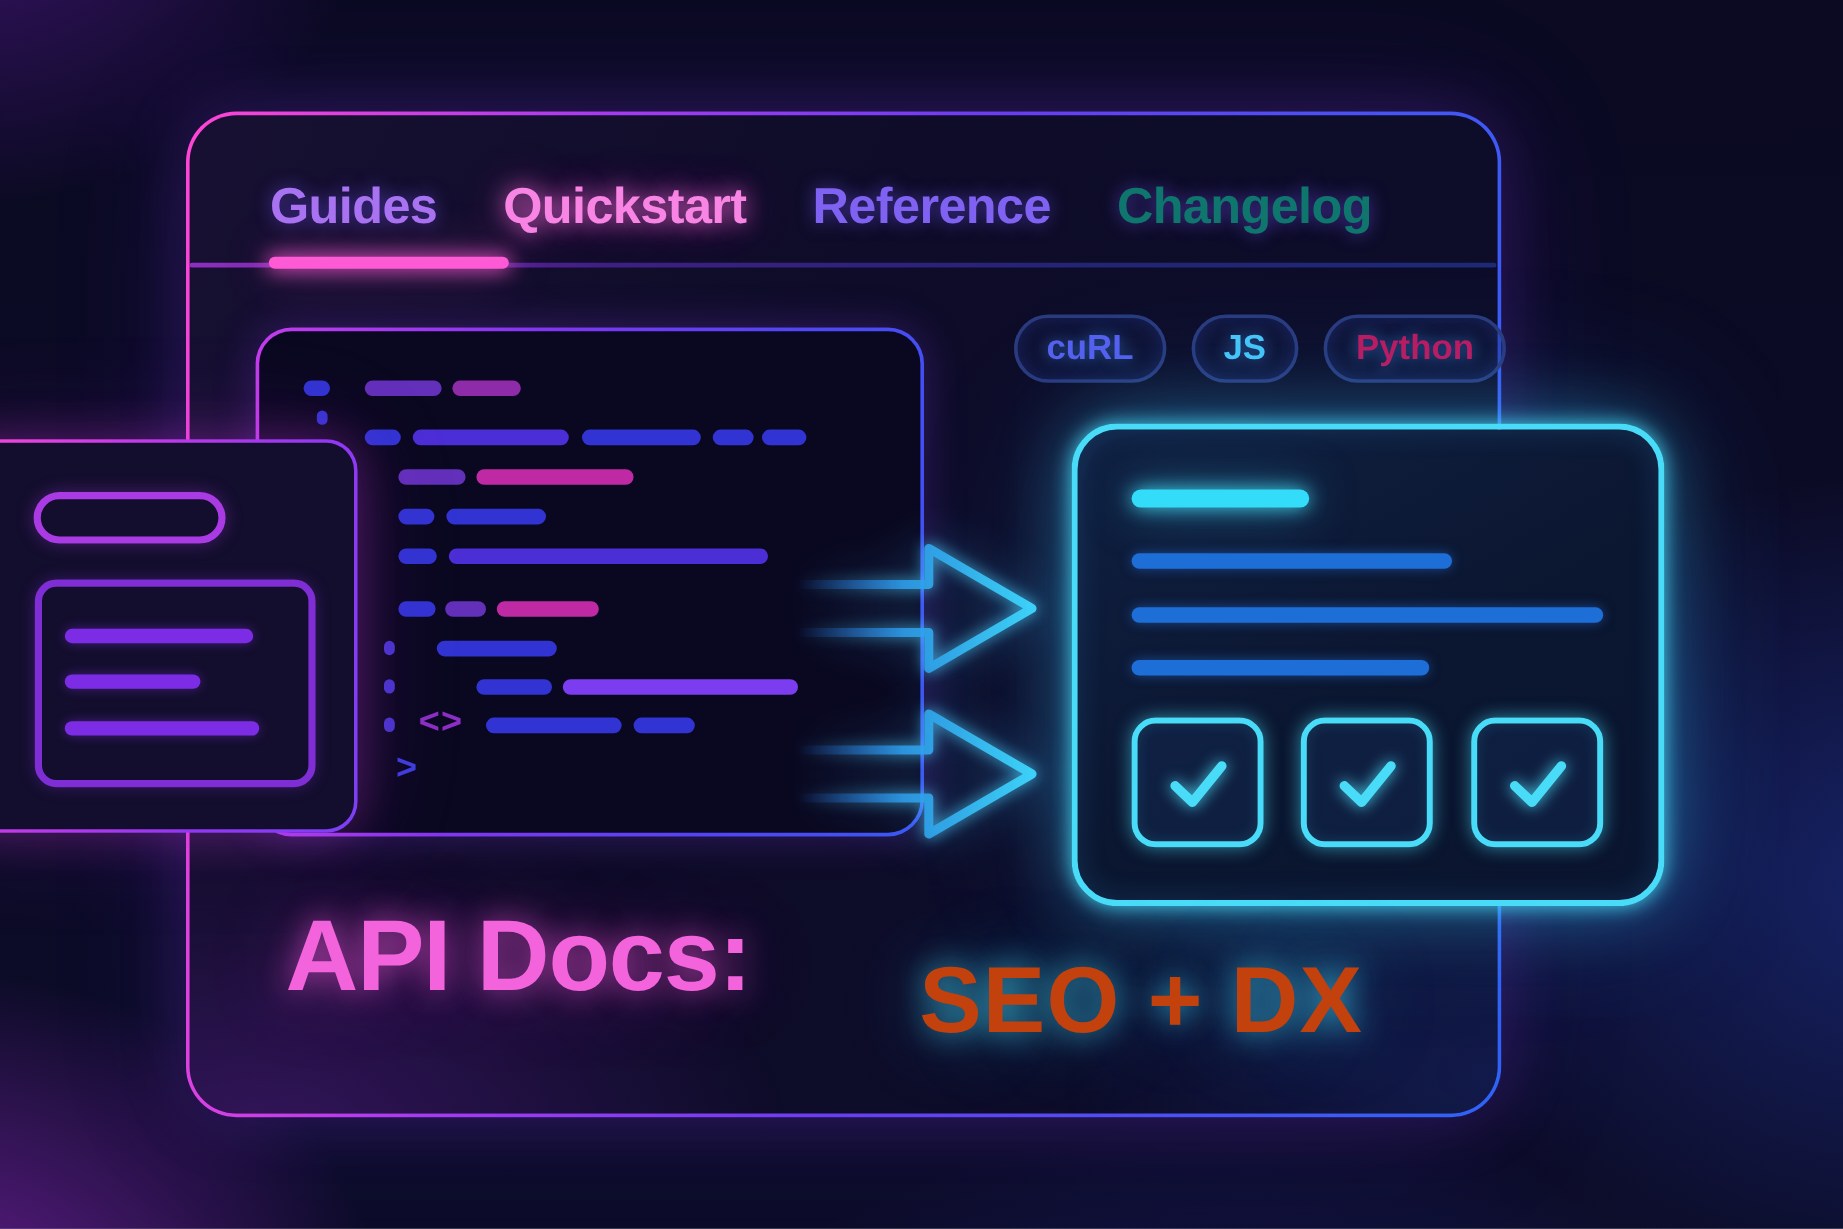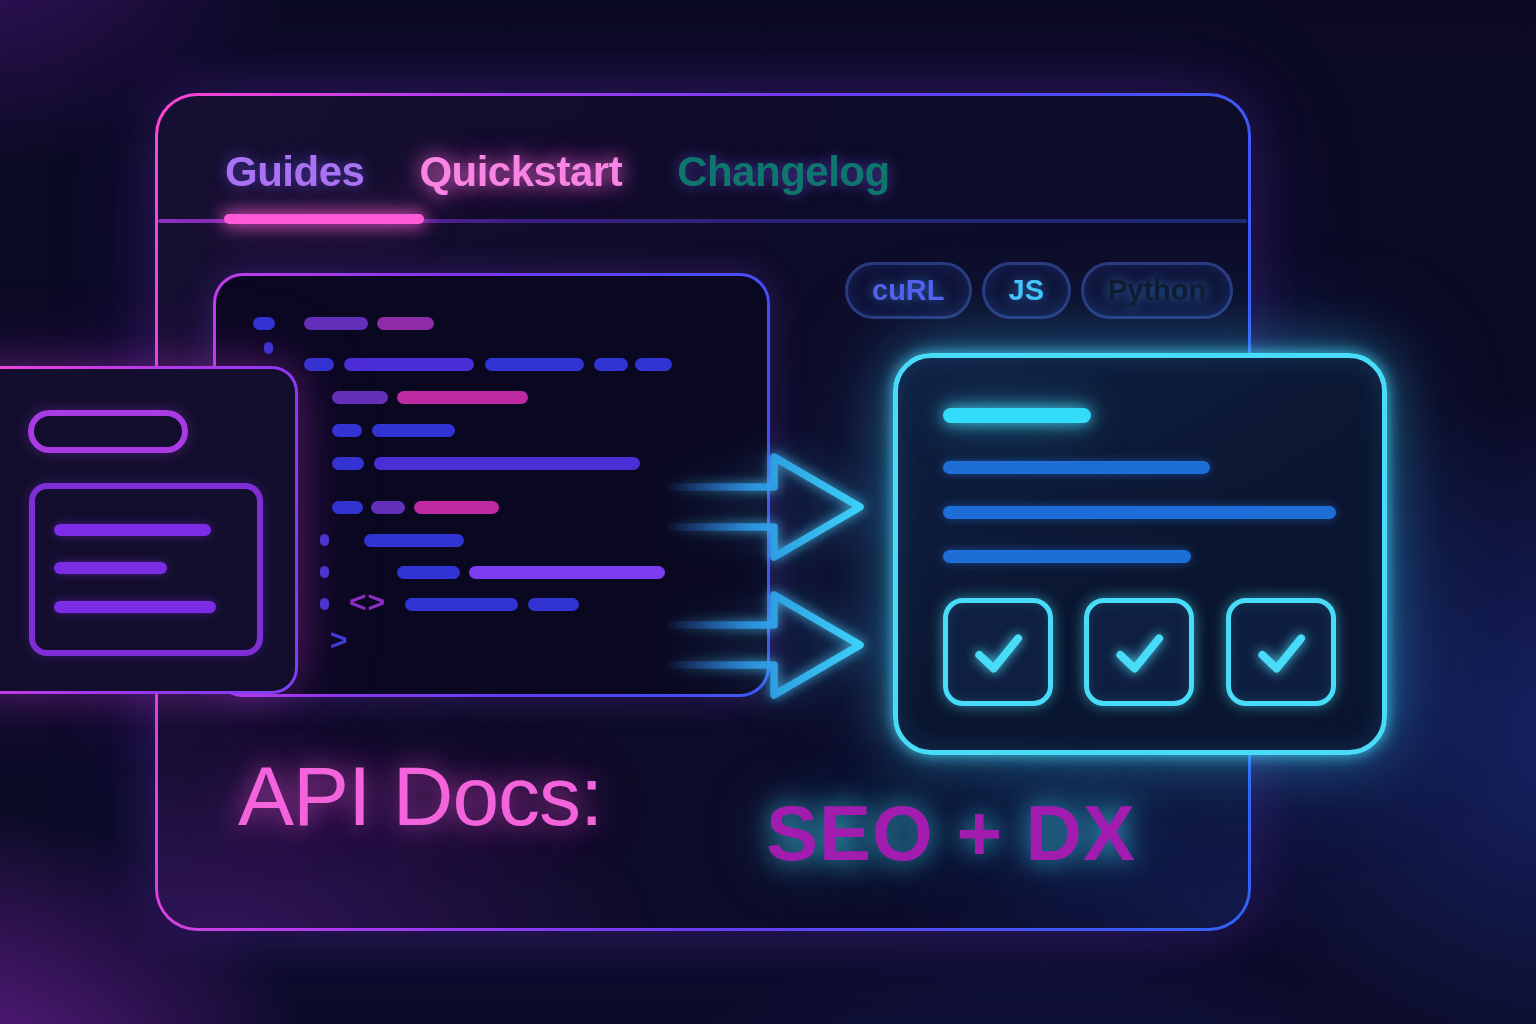--- a/index.html
+++ b/index.html
@@ -36,21 +36,21 @@
   #nav-tabs { left:225px; top:148px; display:flex; gap:55px; z-index:3; }
   .tab { font-size:42px; font-weight:700; letter-spacing:-.5px; cursor:pointer;
     text-shadow:0 0 14px rgba(120,90,255,.55); }
   .tab.active { text-shadow:0 0 18px rgba(255,110,225,.85), 0 0 40px rgba(255,80,215,.45); }
   #tab-divider { left:158px; top:219px; width:1089px; height:4px; border-radius:2px; z-index:2;
     background:linear-gradient(90deg, rgba(164,52,216,.85), rgba(92,44,190,.6) 32%, rgba(52,56,178,.55) 70%, rgba(46,70,190,.5)); }
   #tab-underline { left:224px; top:214px; width:200px; height:10px; border-radius:6px; z-index:3;
     box-shadow:0 0 16px 2px rgba(255,90,214,.8), 0 0 42px rgba(255,80,210,.4); }
 
   
-  #lang-tabs { left:845px; top:262px; display:flex; gap:10px; z-index:3; }
+  #lang-tabs { left:845px; top:262px; display:flex; gap:21px; z-index:3; }
   .pill { height:57px; padding:0 24px; display:flex; align-items:center; justify-content:center;
     border:3px solid #2a3a7e; border-radius:29px; background:rgba(24,34,84,.30);
     font-size:29px; font-weight:700; cursor:pointer;
     box-shadow:0 0 14px rgba(40,60,160,.35) inset; }
   .pill span { text-shadow:0 0 12px rgba(70,150,250,.6); }
 
   
   #code-panel { left:213px; top:273px; width:557px; height:424px; border-radius:30px;
     background:linear-gradient(100deg,#c43cec 0%, #8136f0 38%, #5345f4 70%, #3b55f2 100%);
     box-shadow:0 0 34px rgba(140,60,240,.28); z-index:2; }
@@ -87,51 +87,52 @@
   .result-line { position:absolute; left:45px; height:13px; border-radius:7px;
     box-shadow:0 0 10px rgba(40,120,230,.5); }
   #checkbox-row { position:absolute; left:0; top:240px; width:100%; height:112px; }
   .checkbox { position:absolute; width:110px; height:108px; border:5px solid #49dcf8;
     border-radius:20px; background:rgba(22,48,96,.35); display:flex; align-items:center;
     justify-content:center; cursor:pointer;
     box-shadow:0 0 14px rgba(73,220,248,.55), inset 0 0 12px rgba(73,220,248,.14); }
   .checkbox svg { filter:drop-shadow(0 0 6px rgba(80,230,255,.9)); }
 
   
-  #caption-primary { left:238px; top:748px; font-size:84px; font-weight:400; letter-spacing:-1px;
+  #caption-primary { left:238px; top:748px; font-size:84px; font-weight:700; letter-spacing:-1px;
     text-shadow:0 0 26px rgba(255,90,225,.65), 0 0 70px rgba(255,70,215,.35); z-index:3; }
   #caption-secondary { left:766px; top:788px; font-size:78px; font-weight:700; letter-spacing:1px;
     text-shadow:0 0 26px rgba(70,220,250,.75), 0 0 70px rgba(50,200,255,.4); z-index:7; }
 </style>
 </head>
 <body>
 
 <div id="frame" class="gwrap">
   <div class="ginner">
     <div class="inner-glow"></div>
   </div>
 </div>
 
 <div id="nav-tabs" class="abs">
     <div class="tab" style="color: rgb(168, 115, 242);">Guides</div>
     <div class="tab active" style="color: rgb(248, 132, 228);">Quickstart</div>
+    <div class="tab" style="color: rgb(127, 98, 242);">Reference</div>
     <div class="tab" style="color: #0f766e;">Changelog</div>
   </div>
 <div id="tab-divider" class="abs"></div>
 <div id="tab-underline" class="abs" style="background: rgb(255, 90, 214);"></div>
 
 <div id="lang-tabs" class="abs">
     <div class="pill">
       <span style="color: rgb(85, 96, 238);">cuRL</span>
     </div>
     <div class="pill">
       <span style="color: rgb(70, 198, 248);">JS</span>
     </div>
     <div class="pill">
-      <span style="color: #0f172a;">Python</span>
+      <span style="color: #be185d;">Python</span>
     </div>
   </div>
 
 <div id="code-panel" class="gwrap">
   <div class="ginner">
       <div class="code-pill" style="background: rgb(49, 52, 210); top: 41px; width: 22px; left: 37px;"></div>
       <div class="code-pill" style="background: rgb(99, 48, 186); top: 41px; width: 64px; left: 88px;"></div>
       <div class="code-pill" style="background: rgb(142, 43, 168); top: 41px; width: 57px; left: 161px;"></div>
       <div class="code-dot" style="background: rgb(49, 52, 210); top: 66px; left: 48px;"></div>
       <div class="code-pill" style="background: rgb(49, 52, 210); top: 82px; width: 30px; left: 88px;"></div>
@@ -214,13 +215,13 @@
       </div>
       <div class="checkbox" style="left: 328px;">
         <svg width="72" height="72" viewBox="0 0 100 100">
        <polyline points="24,54 44,73 78,31" fill="none" stroke="#49dcf8" stroke-width="11" stroke-linecap="round" stroke-linejoin="round"></polyline>
         </svg>
       </div>
     </div>
 </div>
 
 <div id="caption-primary" class="abs" style="color: rgb(242, 99, 220);">API Docs:</div>
-<div id="caption-secondary" class="abs" style="color: #a21caf;">SEO + DX</div>
+<div id="caption-secondary" class="abs" style="color: #c2410c;">SEO + DX</div>
 
 </body></html>

